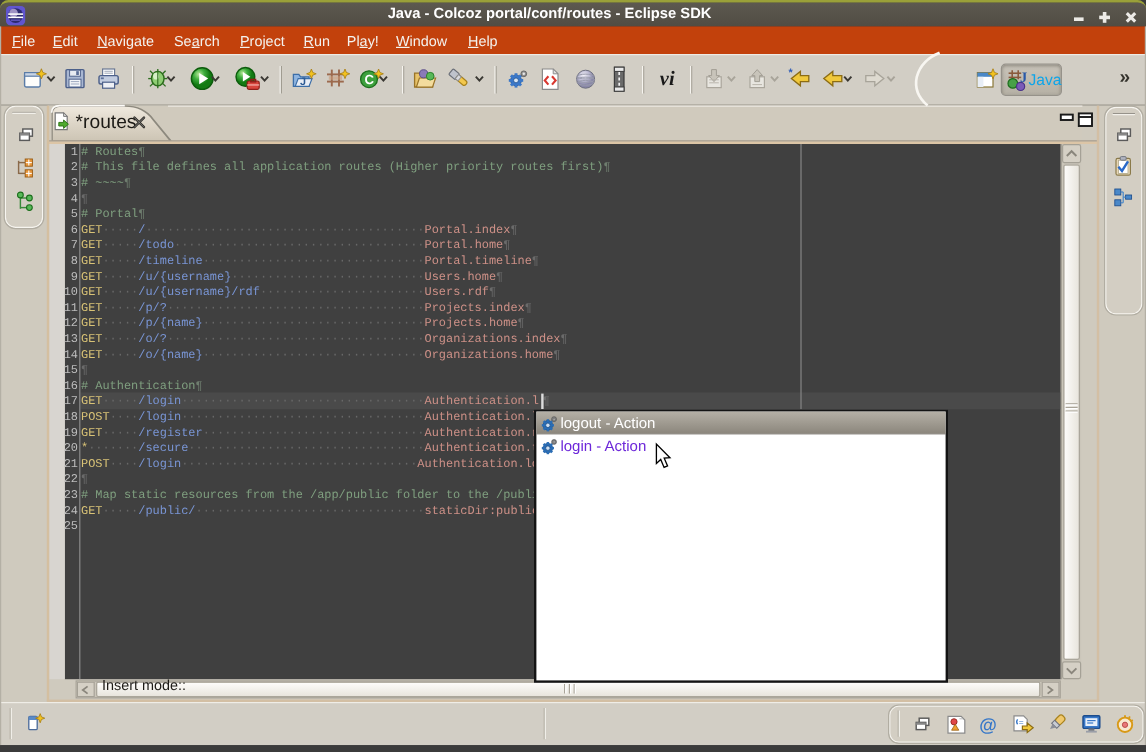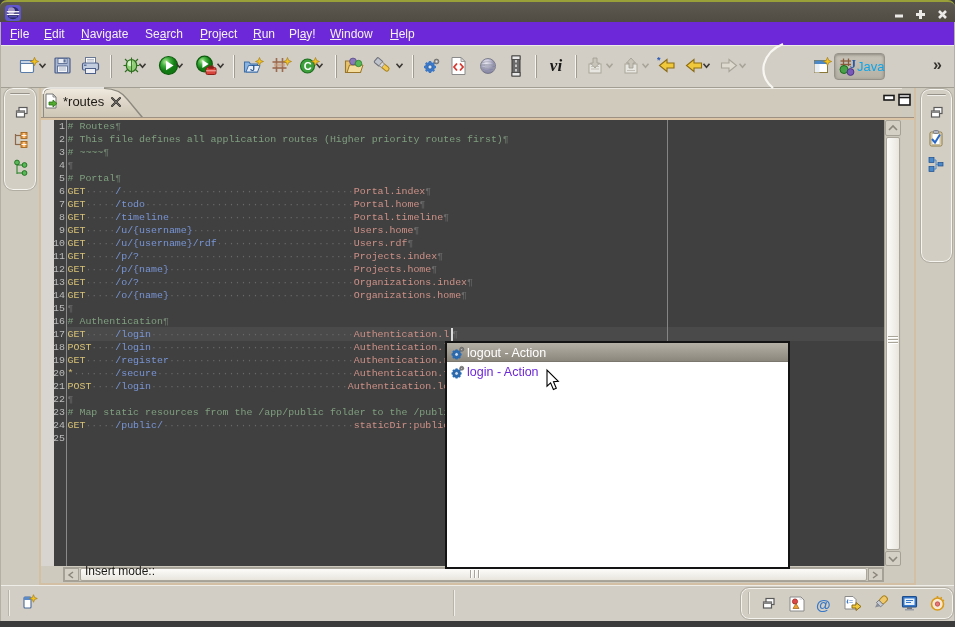--- a/index.html
+++ b/index.html
@@ -1,36 +1,36 @@
 <!DOCTYPE html>
 <html><head><meta charset="utf-8"><style>
 *{margin:0;padding:0;box-sizing:border-box}
 html,body{width:955px;height:627px;overflow:hidden;background:#3b3b3b;font-family:"Liberation Sans",sans-serif}
 #win{position:absolute;left:0;top:0;width:955px;height:627px}
 .abs{position:absolute}
 
 #titlebar{left:0;top:0;width:955px;height:22px;background:linear-gradient(#5d5950,#504c43);border-top:2px solid #9aa039;border-radius:7px 7px 0 0}
 #title{left:0;top:4px;width:955px;text-align:center;color:#fff;font-weight:bold;font-size:12.3px}
 
-#menubar{left:0;top:22px;width:955px;height:23px;background:#6d28d9;color:#f4f2ee;font-size:12px}
+#menubar{left:0;top:22px;width:955px;height:23px;background:#c2410c;color:#f4f2ee;font-size:12px}
 .mi{top:5px}
 .mi u{text-decoration:underline}
 
 #toolbar{left:0;top:45px;width:955px;height:43px;background:#d2cec5;border-top:1px solid #edebe5;border-bottom:1px solid #a29e93}
 .tsep{top:55px;width:2px;height:23px;background:#f6f4ef;border-right:1px solid #a09c91}
 
 #mainbg{left:0;top:88px;width:955px;height:497px;background:#cfcabe}
 
 .sidebox{border:1px solid #f7f5f0;outline:1px solid #b1ada2;border-radius:9px;background:#d3cec3}
 #leftbox{left:4px;top:88px;width:32px;height:102px}
 #rightbox{left:921px;top:89px;width:31px;height:173px}
 .grip{height:2px;background:#f2f0ea;border-top:1px solid #96928a;border-radius:2px}
 
 #tabbar{left:40px;top:88px;width:862px;height:28.5px;background:#d0cabd}
-#tabtxt{left:63px;top:94px;font-size:13px;color:#1c1a16}
+#tabtxt{left:63px;top:94px;font-size:16px;color:#1c1a16}
 
 #editor{left:54px;top:120px;width:830px;height:446px;background:#404040}
 #annostrip{left:41px;top:120px;width:13px;height:446px;background:#d8d5d0}
 #tabedge1{left:40px;top:116.5px;width:875px;height:1.5px;background:#9c9182}
 #tabedge2{left:40px;top:118px;width:875px;height:2px;background:#dcc5a6}
 #gutterline{left:66px;top:120px;width:1px;height:446px;background:#8a8a8a}
 #marginline{left:667px;top:120px;width:1px;height:446px;background:#858585}
 #caretline{left:67px;top:327px;width:817px;height:14px;background:#4a4a4a}
 #caret{left:451px;top:328px;width:2px;height:13px;background:#dcdcdc}
 pre{font-family:"Liberation Mono",monospace;font-size:9.95px;line-height:13px}
@@ -48,20 +48,21 @@
 #statbox{left:741px;top:588px;width:212px;height:31px;border:1px solid #f5f3ee;outline:1px solid #b1ada2;border-radius:8px}
 #bottomdark{left:0;top:621px;width:955px;height:6px;background:#3b3b3b}
 .vgrip{top:590px;width:2px;height:26px;background:#b8b4a9;border-right:1px solid #f0eee8}
 svg{position:absolute;overflow:visible}
 #icons > *{z-index:40}
 #pop{z-index:55}#cur{z-index:60}
 </style></head>
 <body>
 <div id="win">
 <div class="abs" id="titlebar"></div>
+<div class="abs" id="title" style="width:916px">Java - Colcoz portal/conf/routes - Eclipse SDK</div>
 <svg class="abs" style="left:5px;top:5px" width="16" height="16" viewBox="0 0 16 16">
  <rect x="0" y="0" width="16" height="16" rx="3.5" fill="#6055cf"></rect>
  <circle cx="8" cy="8" r="6.2" fill="#2c2a6e"></circle>
  <circle cx="6.3" cy="5.8" r="3.6" fill="#b4a6d4" opacity="0.85"></circle>
  <rect x="1.8" y="6.1" width="12.4" height="1.3" fill="#fff"></rect>
  <rect x="1.8" y="8.8" width="12.4" height="1.3" fill="#fff"></rect>
  <path d="M4,11.8 L12,11.8" stroke="#6a5fd0" stroke-width="1"></path>
 </svg>
 <svg class="abs" style="left:895px;top:14px" width="8" height="4" viewBox="0 0 8 4">
       <rect x="0" y="0.5" width="8" height="3" fill="#eceae6"></rect>

